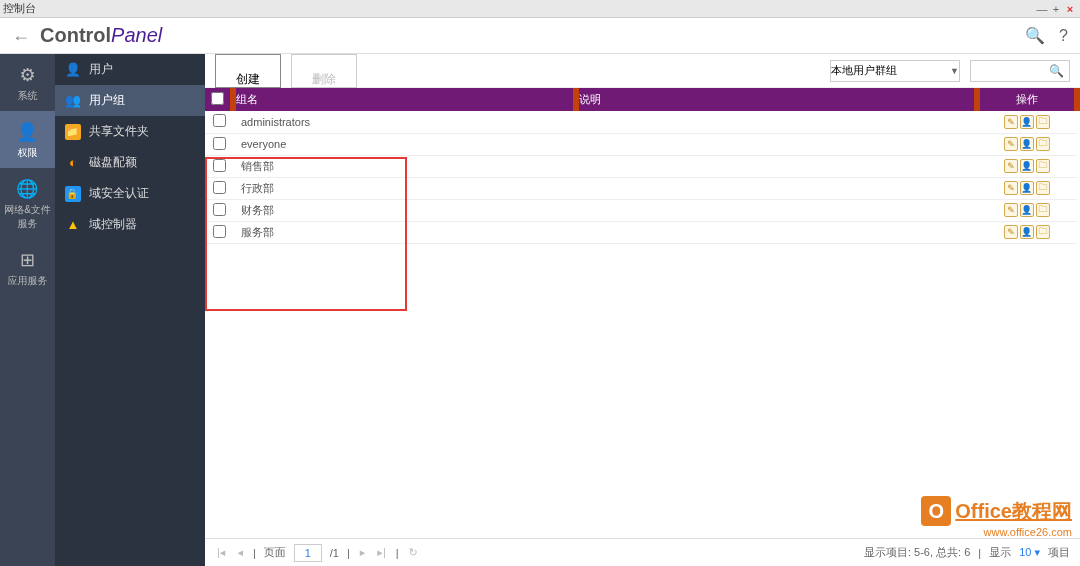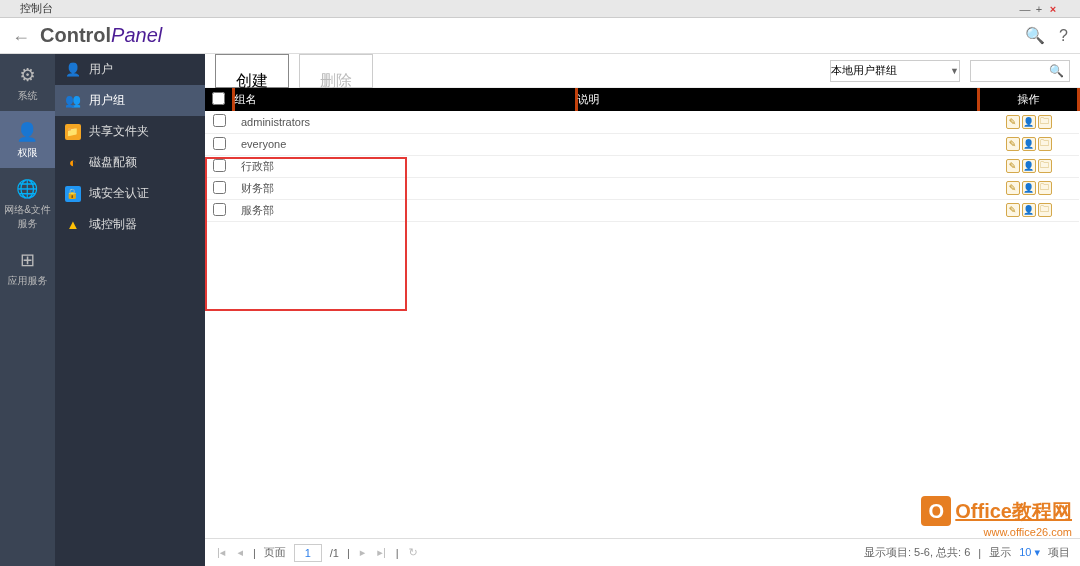--- a/index.html
+++ b/index.html
@@ -1,18 +1,18 @@
 <!DOCTYPE html>
 <html><head>
 <meta charset="utf-8">
 <style>
 * { box-sizing: border-box; margin: 0; padding: 0; }
 body { font-family: "Microsoft YaHei", Arial, sans-serif; font-size: 12px; background: #f0f0f0; width: 1080px; height: 566px; overflow: hidden; position: relative; }
 
-.titlebar { height: 18px; background: #e8e8e8; border-bottom: 1px solid #ccc; display: flex; align-items: center; padding: 0 20px; font-size: 11px; color: #333; }
+.titlebar { height: 18px; background: #e8e8e8; border-bottom: 1px solid #ccc; display: flex; align-items: center; padding: 0 3px; font-size: 11px; color: #333; }
 .titlebar-spacer { flex: 1; }
 .titlebar-btn { width: 14px; text-align: center; cursor: pointer; color: #666; }
 .titlebar-btn.close { color: #d33; font-weight: bold; }
 
 .header { height: 36px; background: #fff; border-bottom: 1px solid #ddd; display: flex; align-items: center; padding: 0 12px; }
 .back-icon { font-size: 18px; color: #888; margin-right: 10px; cursor: pointer; }
 .header-title { font-size: 20px; color: #555; }
 .header-title .thin { color: #4c1d95; font-weight: 300; font-style: italic; }
 .header-spacer { flex: 1; }
 .header-icon { font-size: 16px; color: #666; margin-left: 14px; cursor: pointer; }
@@ -31,32 +31,32 @@
 .ic-user { color: #6bb5ff; }
 .ic-group { color: #6bb5ff; }
 .ic-folder { background: #f5a623; color: #fff; font-size: 10px; }
 .ic-quota { color: #ff9800; }
 .ic-domain { background: #2196f3; color: #fff; font-size: 10px; }
 .ic-dc { color: #ffc107; }
 
 .content { flex: 1; background: #fff; display: flex; flex-direction: column; position: relative; }
 
 .toolbar { height: 34px; display: flex; align-items: center; padding: 0 10px; gap: 10px; border-bottom: 1px solid #eee; }
-.btn { height: 22px; padding: 16px 20px; border: 1px solid #888; background: #fff; font-size: 16px; cursor: pointer; }
+.btn { height: 22px; padding: 16px 20px; border: 1px solid #888; background: #fff; font-size: 12px; cursor: pointer; }
 .btn.disabled { color: #bbb; border-color: #ccc; cursor: default; }
 .toolbar-spacer { flex: 1; }
 .dropdown { height: 22px; width: 130px; border: 1px solid #ccc; display: flex; align-items: center; padding: 0 0; font-size: 11px; justify-content: space-between; cursor: pointer; }
 .dropdown .caret { font-size: 9px; color: #666; }
 .search-box { height: 22px; width: 100px; border: 1px solid #ccc; display: flex; align-items: center; padding: 0 5px; }
 .search-box input { border: none; outline: none; width: 100%; font-size: 11px; }
 .search-box .sicon { color: #888; font-size: 12px; }
 
 .table-wrap { flex: 1; overflow: auto; position: relative; }
 table { width: 100%; border-collapse: collapse; table-layout: fixed; }
-th { background: #000000; color: #fff; font-weight: normal; font-size: 11px; text-align: left; padding: 4px 0; border-right: 3px solid #c2410c; height: 20px; }
+th { background: #701a75; color: #fff; font-weight: normal; font-size: 11px; text-align: left; padding: 4px 0; border-right: 6px solid #c2410c; height: 20px; }
 th.chk { width: 28px; text-align: center; }
 th.name { width: 343px; }
 th.desc { }
 th.act { width: 100px; text-align: center; }
 td { border-bottom: 1px solid #eee; padding: 3px 8px; font-size: 11px; color: #555; height: 22px; }
 td.chk { text-align: center; }
 td.act { text-align: center; }
 input[type=checkbox] { cursor: pointer; }
 .act-icons { display: inline-flex; gap: 2px; }
 .act-ic { width: 14px; height: 14px; border: 1px solid #d4a84b; border-radius: 2px; display: inline-flex; align-items: center; justify-content: center; font-size: 9px; color: #b8860b; background: #fdf6e3; cursor: pointer; }
@@ -183,20 +183,30 @@
               <td>everyone</td>
               <td></td>
               <td class="act"><span class="act-icons">
                   <span class="act-ic">✎</span>
                   <span class="act-ic">👤</span>
                   <span class="act-ic">🗀</span>
                 </span></td>
             </tr>
             <tr>
               <td class="chk"><input type="checkbox" style=""></td>
+              <td>销售部</td>
+              <td></td>
+              <td class="act"><span class="act-icons">
+                  <span class="act-ic">✎</span>
+                  <span class="act-ic">👤</span>
+                  <span class="act-ic">🗀</span>
+                </span></td>
+            </tr>
+            <tr>
+              <td class="chk"><input type="checkbox" style=""></td>
               <td>行政部</td>
               <td></td>
               <td class="act"><span class="act-icons">
                   <span class="act-ic">✎</span>
                   <span class="act-ic">👤</span>
                   <span class="act-ic">🗀</span>
                 </span></td>
             </tr>
             <tr>
               <td class="chk"><input type="checkbox" style=""></td>

